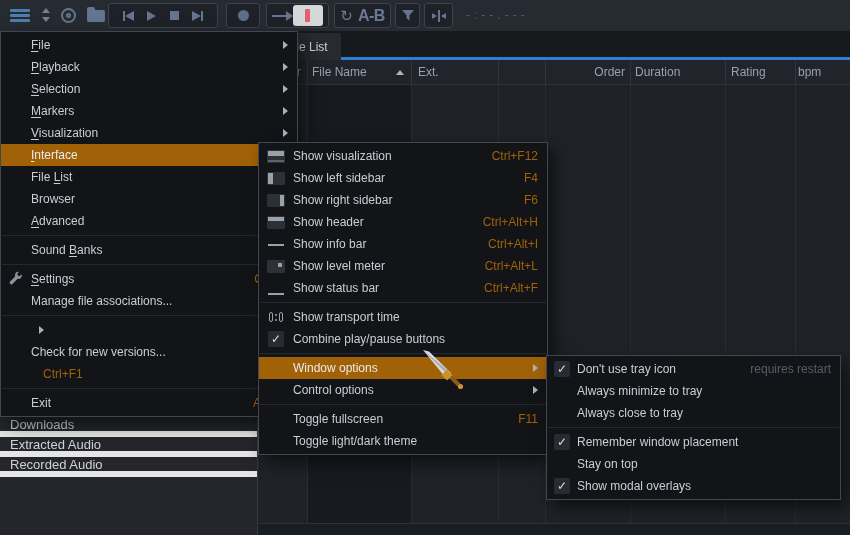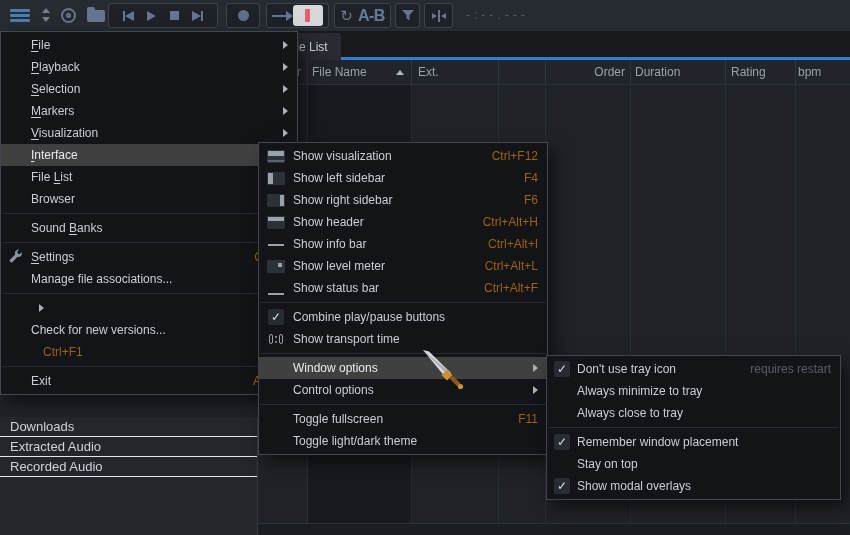--- a/index.html
+++ b/index.html
@@ -51,28 +51,28 @@
   .th-size{ text-align:right; }
   .vline{ position:absolute; top:0; bottom:0; width:1px; background:#31353c; }
   .tbody{ position:absolute; left:258px; top:85px; width:592px; height:450px; background:#1f2227; }
   .tbody .vline{ background:#282c33; }
   .sortstrip{ position:absolute; left:49px; top:0; width:104px; height:438px; background:#181a1f; }
   .sort-arrow{ position:absolute; left:138px; top:10px; width:0;height:0; border-left:4px solid transparent; border-right:4px solid transparent; border-bottom:5px solid #aeb5bd;}
   .hline{ position:absolute; left:0; right:0; top:438px; height:1px; background:#2e323a;}
   .botband{ position:absolute; left:0; right:0; top:439px; bottom:0; background:#1a1d21;}
   
   .sidebar{ position:absolute; left:0; top:417px; width:258px; height:118px; background:#24262b; border-right:1px solid #363b43;}
-  .sb-item{ height:20px; display:flex; align-items:center; padding-left:10px; font-size:13px; color:#ced3d9; border-bottom:1px solid #e5e5e5;}
+  .sb-item{ height:20px; display:flex; align-items:center; padding-left:10px; font-size:13px; color:#ced3d9; border-bottom:6px solid #e5e5e5;}
   
   .menu{ position:absolute; background:#121417; border:1px solid #42474f; box-shadow:6px 8px 16px rgba(0,0,0,.55); padding:2px 0;}
   .menu-main{ left:0; top:31px; width:298px; z-index:10;}
   .menu-if{ left:258px; top:142px; width:290px; z-index:11;}
   .menu-win{ left:546px; top:355px; width:295px; z-index:12;}
   .mi{ height:22px; display:flex; align-items:center; padding-right:9px; color:#c9ced5;}
-  .mi.hl{ background:#404040; color:#e8ebef;}
+  .mi.hl{ background:#a16207; color:#e8ebef;}
   .gut{ width:30px; flex:none; display:flex; align-items:center; justify-content:center;}
   .menu-if .gut{ width:34px;}
   .lab{ flex:1; white-space:nowrap;}
   .u{ text-decoration:underline; text-underline-offset:2px;}
   .short{ color:#a16207; margin-left:12px; white-space:nowrap;}
   .note{ color:#575e69; margin-left:12px; white-space:nowrap;}
   .arr{ width:0; height:0; border-top:4px solid transparent; border-bottom:4px solid transparent; border-left:5px solid #aab1ba; margin-left:8px;}
   .msep{ height:1px; background:#25282e; margin:3px 1px;}
   .chk{ width:16px; height:16px; background:#272c33; border-radius:2px; display:flex; align-items:center; justify-content:center; color:#d9dde3; font-size:12px;}
   .chk::before{ content:"\2713"; }
@@ -241,20 +241,25 @@
     <div class="mi">
         <span class="gut"></span>
         <span class="lab"><span>File </span><span class="u">L</span><span>ist</span></span>
         <span class="arr"></span>
       </div>
     <div class="mi">
         <span class="gut"></span>
         <span class="lab"><span>Browser</span><span class="u"></span><span></span></span>
         <span class="arr"></span>
       </div>
+    <div class="mi">
+        <span class="gut"></span>
+        <span class="lab"><span></span><span class="u">A</span><span>dvanced</span></span>
+        <span class="arr"></span>
+      </div>
     <div class="msep"></div>
     <div class="mi">
         <span class="gut"></span>
         <span class="lab"><span>Sound </span><span class="u">B</span><span>anks</span></span>
         <span class="arr"></span>
       </div>
     <div class="msep"></div>
     <div class="mi">
         <span class="gut">
           <span><svg width="14" height="14" viewBox="0 0 14 14">
@@ -353,38 +358,38 @@
     <div class="mi">
         <span class="gut">
           <span class="pic">
             <span class="lt" style="left:1px;bottom:0;right:1px;height:2px;"></span>
           </span>
         </span>
         <span class="lab">Show status bar</span>
         <span class="short">Ctrl+Alt+F</span>
       </div>
     <div class="msep"></div>
-    <div class="mi">
-        <span class="gut">
-          <span class="chk"></span>
-        </span>
-        <span class="lab">Combine play/pause buttons</span>
-      </div>
     <div class="mi">
         <span class="gut">
           <span class="tt">
             <span class="zero"></span>
             <span class="dots">
               <i></i>
               <i></i>
             </span>
             <span class="zero"></span>
           </span>
         </span>
         <span class="lab">Show transport time</span>
+      </div>
+    <div class="mi">
+        <span class="gut">
+          <span class="chk"></span>
+        </span>
+        <span class="lab">Combine play/pause buttons</span>
       </div>
     <div class="msep"></div>
     <div class="mi hl">
         <span class="gut"></span>
         <span class="lab">Window options</span>
         <span class="arr"></span>
       </div>
     <div class="mi">
         <span class="gut"></span>
         <span class="lab">Control options</span>

